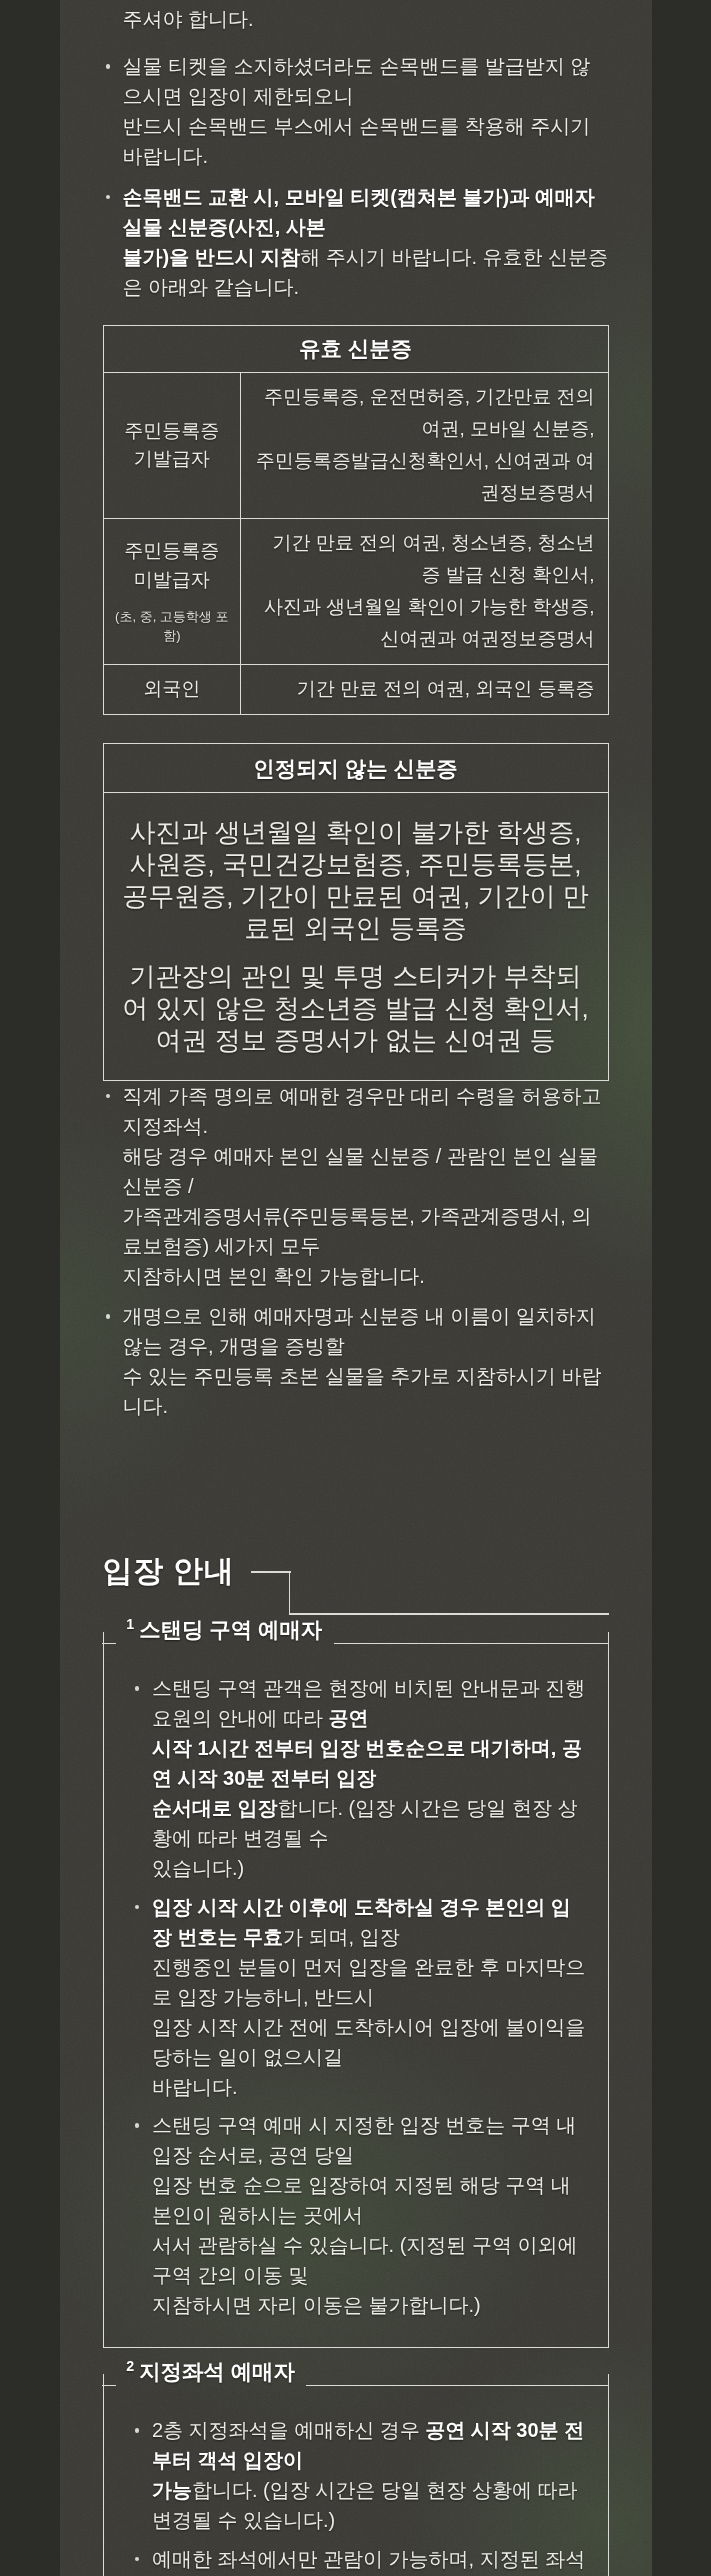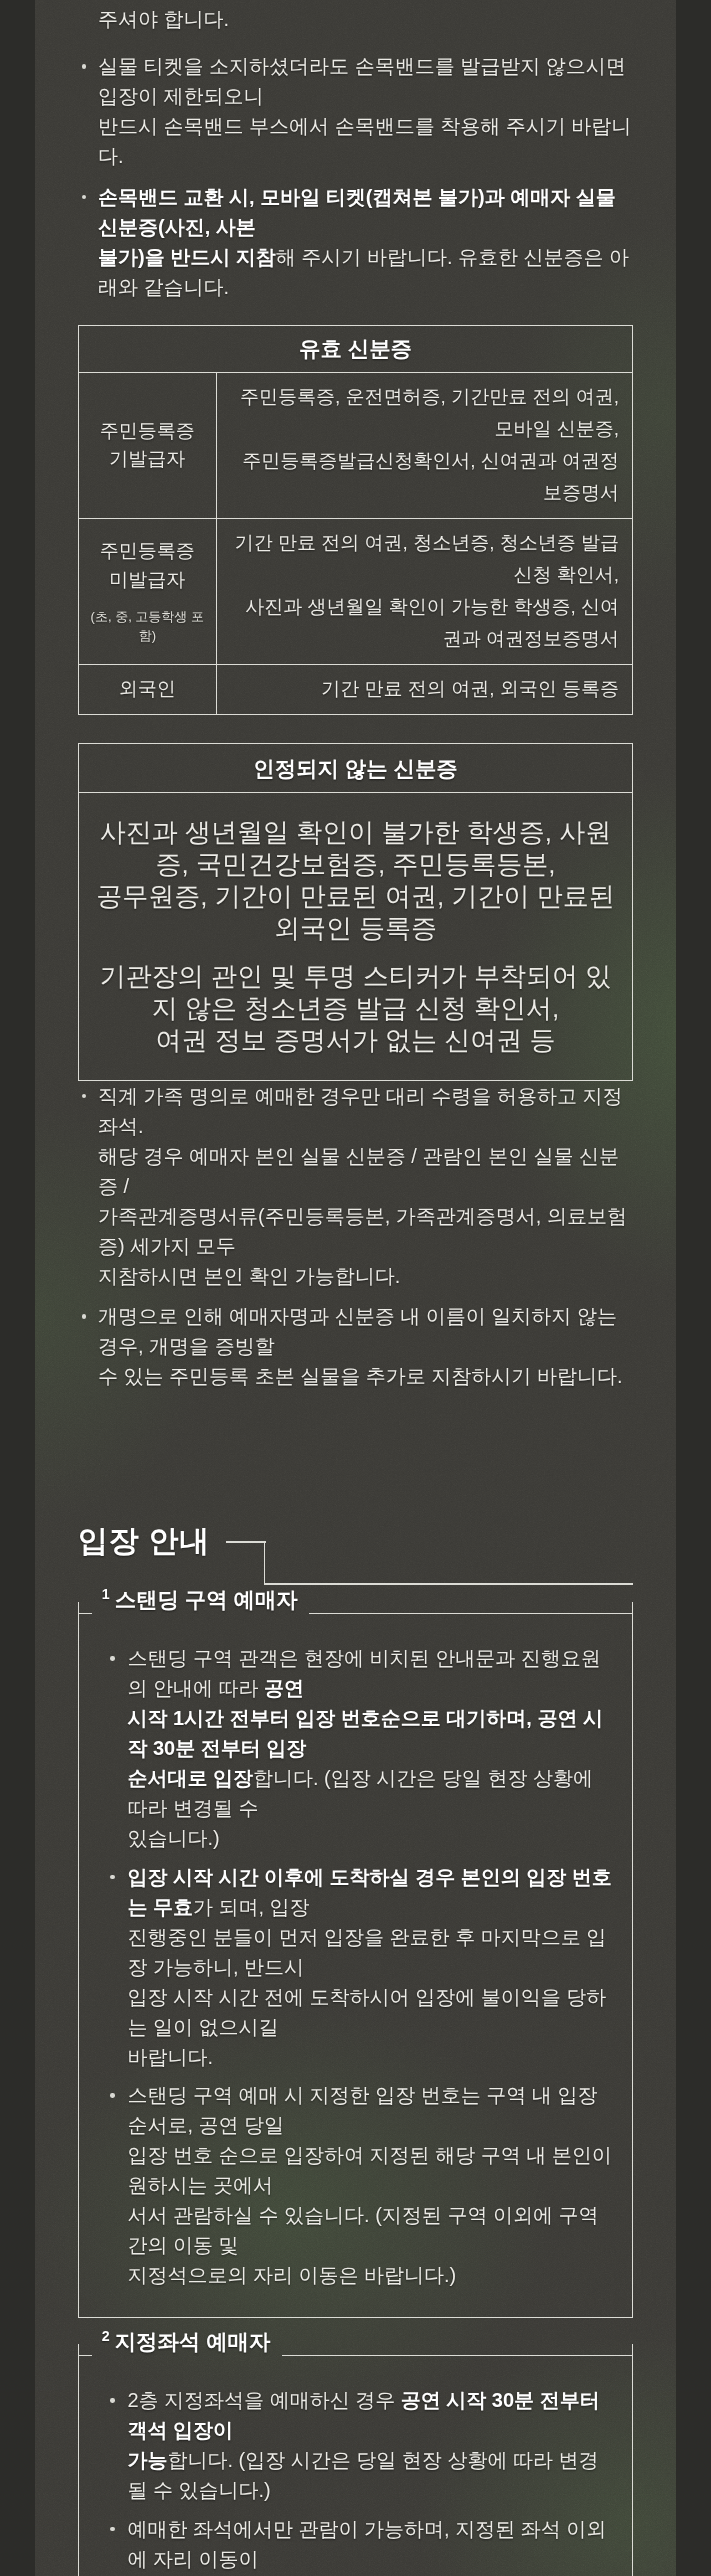--- a/index.html
+++ b/index.html
@@ -1,18 +1,18 @@
 <!DOCTYPE html>
 <html lang="ko" style="font-size:11.4px"><head>
 <meta charset="utf-8">
 <style>
   html,body{margin:0;padding:0;background:#2c2c29;}
   .page{
     position:relative;
-    width:641px;height:2576px;overflow:hidden;
+    width:592px;height:2576px;overflow:hidden;
     margin:0 auto;
     font-family:"Liberation Sans","DejaVu Sans",sans-serif;
     color:#ecebe6;
     background:
       radial-gradient(299px 370px at 103% 40%, rgba(92,150,74,.22), transparent 70%),
       radial-gradient(214px 270px at 98% 16%, rgba(92,150,74,.10), transparent 70%),
       radial-gradient(256px 299px at 0% 51%, rgba(92,150,74,.12), transparent 70%),
       radial-gradient(370px 299px at 40% 86%, rgba(92,150,74,.16), transparent 70%),
       radial-gradient(299px 270px at 92% 98%, rgba(92,150,74,.15), transparent 70%),
       #3a3935;
@@ -134,21 +134,21 @@
 
     <div class="sub-box">
       <div class="sub-head">
         <span class="sub-tick"></span>
         <span class="sub-title"><sup>1</sup><span>스탠딩 구역 예매자</span></span>
         <span class="sub-rule"></span>
       </div>
       <ul class="blist">
           <li><span class="dot"></span><span><span class="r">스탠딩 구역 관객은 현장에 비치된 안내문과 진행요원의 안내에 따라 </span><span class="b">공연</span><br><span class="b">시작 1시간 전부터 입장 번호순으로 대기하며, 공연 시작 30분 전부터 입장</span><br><span class="b">순서대로 입장</span><span class="r">합니다. (입장 시간은 당일 현장 상황에 따라 변경될 수</span><br><span class="r">있습니다.)</span></span></li>
           <li><span class="dot"></span><span><span class="b">입장 시작 시간 이후에 도착하실 경우 본인의 입장 번호는 무효</span><span class="r">가 되며, 입장</span><br><span class="r">진행중인 분들이 먼저 입장을 완료한 후 마지막으로 입장 가능하니, 반드시</span><br><span class="r">입장 시작 시간 전에 도착하시어 입장에 불이익을 당하는 일이 없으시길</span><br><span class="r">바랍니다.</span></span></li>
-          <li><span class="dot"></span><span><span class="r">스탠딩 구역 예매 시 지정한 입장 번호는 구역 내 입장 순서로, 공연 당일</span><br><span class="r">입장 번호 순으로 입장하여 지정된 해당 구역 내 본인이 원하시는 곳에서</span><br><span class="r">서서 관람하실 수 있습니다. (지정된 구역 이외에 구역 간의 이동 및</span><br><span class="r">지정석으로의 자리 이동은 바랍니다.)</span></span></li>
+          <li><span class="dot"></span><span><span class="r">스탠딩 구역 예매 시 지정한 입장 번호는 구역 내 입장 순서로, 공연 당일</span><br><span class="r">입장 번호 순으로 입장하여 지정된 해당 구역 내 본인이 원하시는 곳에서</span><br><span class="r">서서 관람하실 수 있습니다. (지정된 구역 이외에 구역 간의 이동 및</span><br><span class="r">지참하시면 자리 이동은 불가합니다.)</span></span></li>
         </ul>
     </div>
 
     <div class="sub-box box-seated">
       <div class="sub-head">
         <span class="sub-tick"></span>
         <span class="sub-title"><sup>2</sup><span>지정좌석 예매자</span></span>
         <span class="sub-rule"></span>
       </div>
       <ul class="blist">

